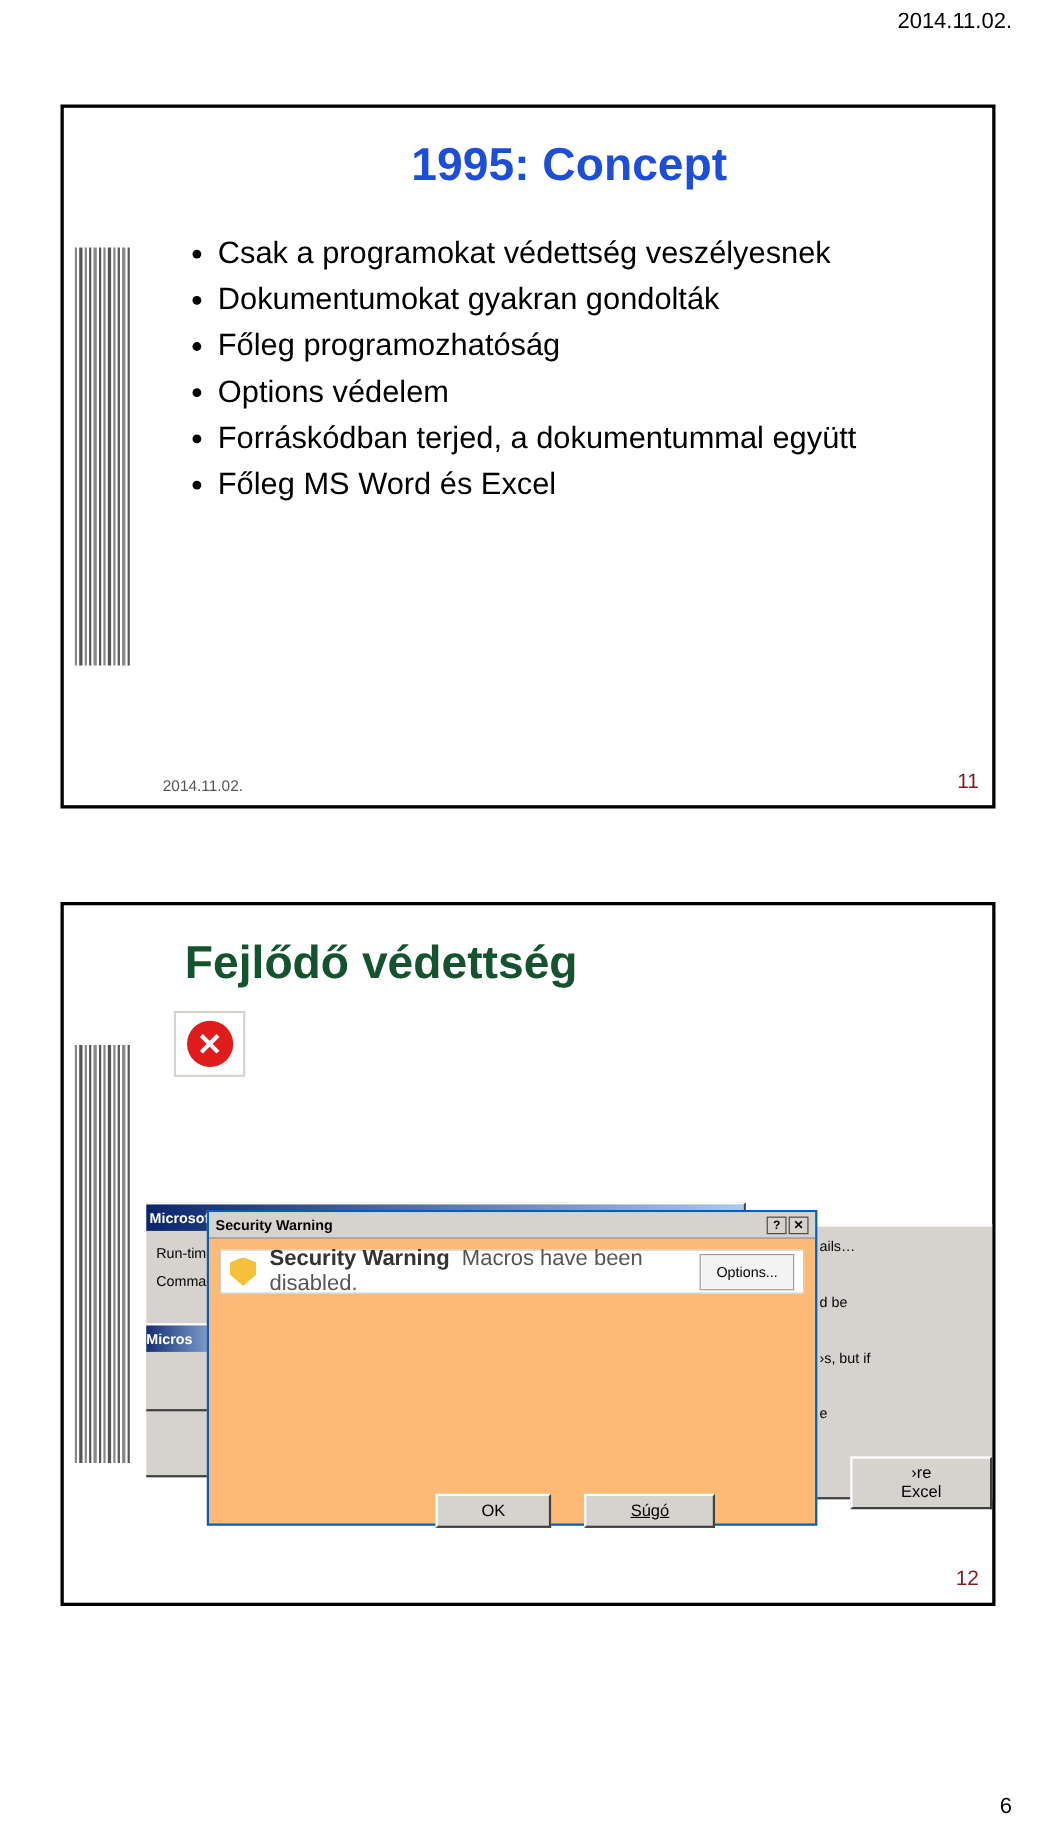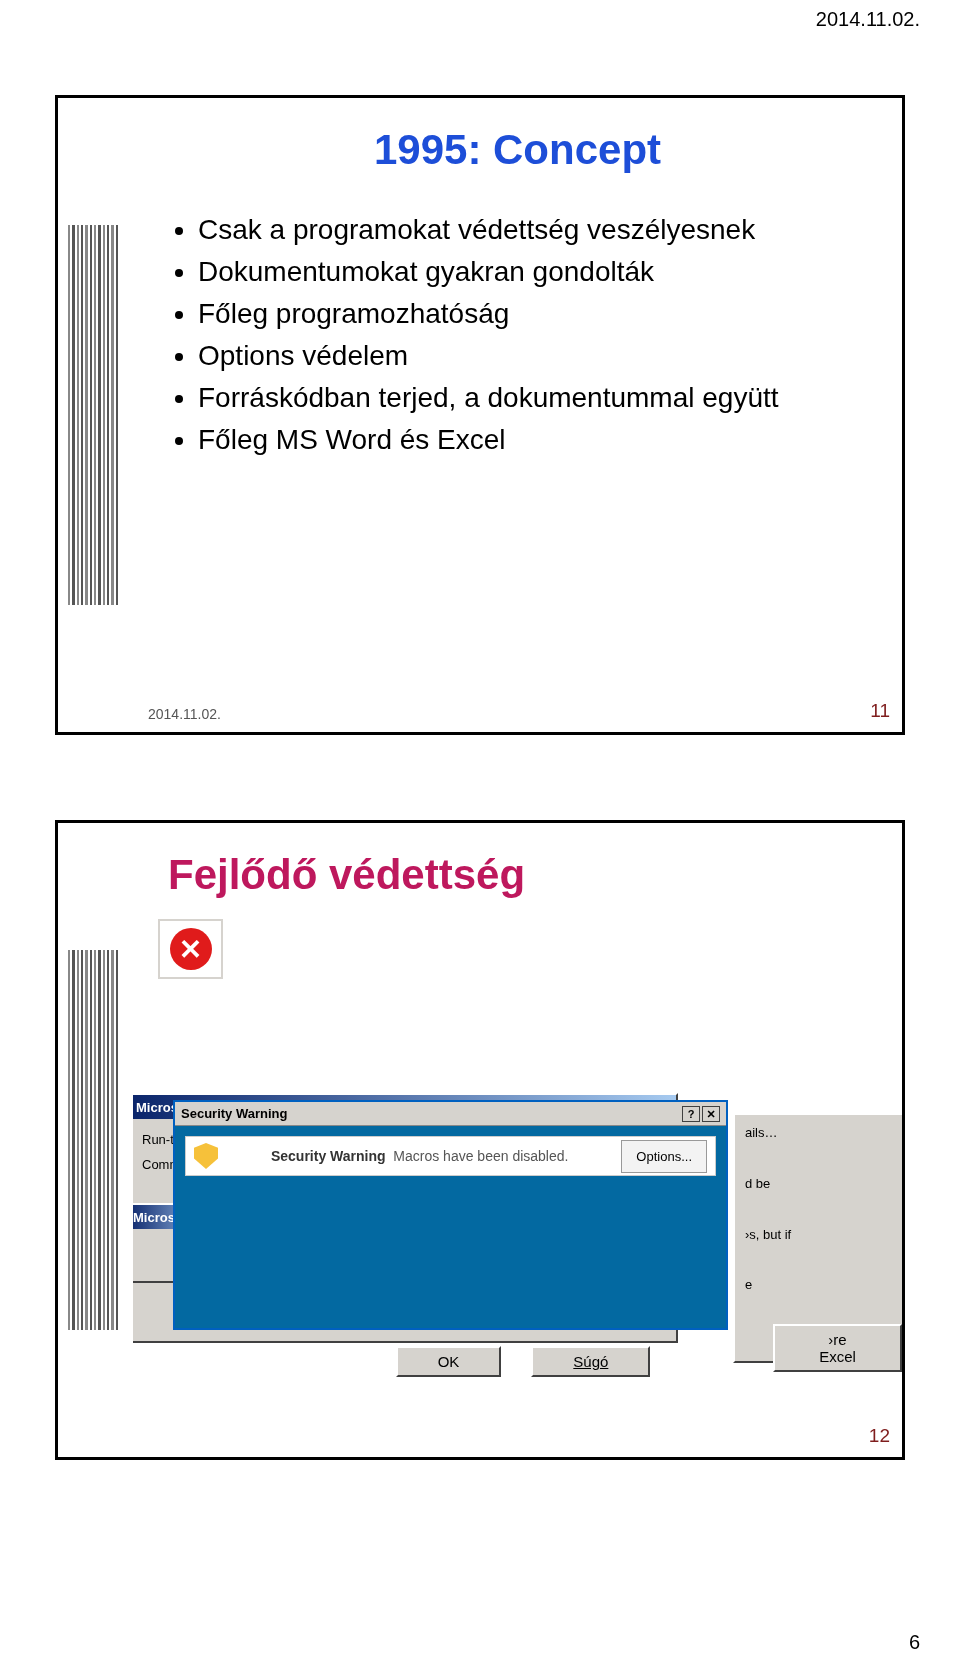--- a/index.html
+++ b/index.html
@@ -57,21 +57,21 @@
     padding: 18px 25px 18px 25px;
   }
   .slide-title-red {
     color: #1d4ed8;
     font-weight: bold;
     font-size: 42px;
     text-align: center;
     margin: 10px 0 35px 0;
   }
   .slide-title-blue {
-    color: #be185d;
+    color: #14532d;
     font-weight: bold;
     font-size: 42px;
     margin: 10px 0 20px 10px;
   }
   ul.bullets {
     list-style-type: disc;
     margin-left: 40px;
     font-size: 28px;
     line-height: 1.5;
   }
@@ -125,40 +125,40 @@
   .dlg-back  { left: -5px;  top: 270px; width: 550px; height: 250px; z-index: 1; }
   .dlg-right { left: 600px; top: 290px; width: 175px; height: 250px; z-index: 2; background:#d6d3ce; padding:8px 10px; font-size:13px; line-height:1.6; }
   .dlg-micros{ left: -8px;  top: 380px; width: 90px; height: 80px;  z-index: 3; }
   .dlg-error { left: -2px;  top: 435px; width: 65px; height: 60px;  z-index: 4; background:#fff; border:2px solid #d6d3ce; display:flex; align-items:center; justify-content:center; }
   .err-circle{
     width: 42px; height: 42px; border-radius: 50%;
     background: #e01b1b; color:#fff; font-size:28px; font-weight:bold;
     display:flex; align-items:center; justify-content:center;
   }
   .dlg-blue  {
-    left: 40px; top: 277px; width: 555px; height: 230px; z-index: 5;
-    background: #0369a1;
+    left: 55px; top: 277px; width: 555px; height: 287px; z-index: 5;
+    background: #fdba74;
     border: 2px solid #0060c0;
   }
   .bluebar {
     background:#fff; height:40px; margin:10px; display:flex; align-items:center;
     padding:0 8px; gap:12px; border:1px solid #ccc;
   }
   .shield {
     width:24px; height:26px; background:#f6c13a; position:relative;
     clip-path: polygon(50% 0, 100% 18%, 100% 60%, 50% 100%, 0 60%, 0 18%);
   }
-  .bluebar-text { font-size:14px; font-weight:bold; color:#333; flex:1;text-align:center; }
+  .bluebar-text { font-size:20px; font-weight:bold; color:#333; flex:1; }
   .bluebar-text .sub { font-weight:normal; color:#555; display:inline; }
   .btn-flat {
     background:#f3f3f3; border:1px solid #999; padding:8px 14px; font-size:13px;
   }
   .dlg-bottom {
-    position:absolute; left:150px; bottom:80px; width:480px; height:40px;
-    display:flex; gap:30px; justify-content:center; align-items:flex-end; z-index:6;
+    position:absolute; left:150px; bottom:64px; width:480px; height:40px;
+    display:flex; gap:30px; justify-content:center; align-items:center; z-index:6;
   }
   .btn-classic {
     background:#d6d3ce; border-top:2px solid #fff; border-left:2px solid #fff;
     border-right:2px solid #404040; border-bottom:2px solid #404040;
     padding:5px 40px; font-size:15px; font-family:Tahoma,Arial;
   }
   .btn-more {
     position:absolute; left:640px; bottom:85px; z-index:6;
   }
 </style>

